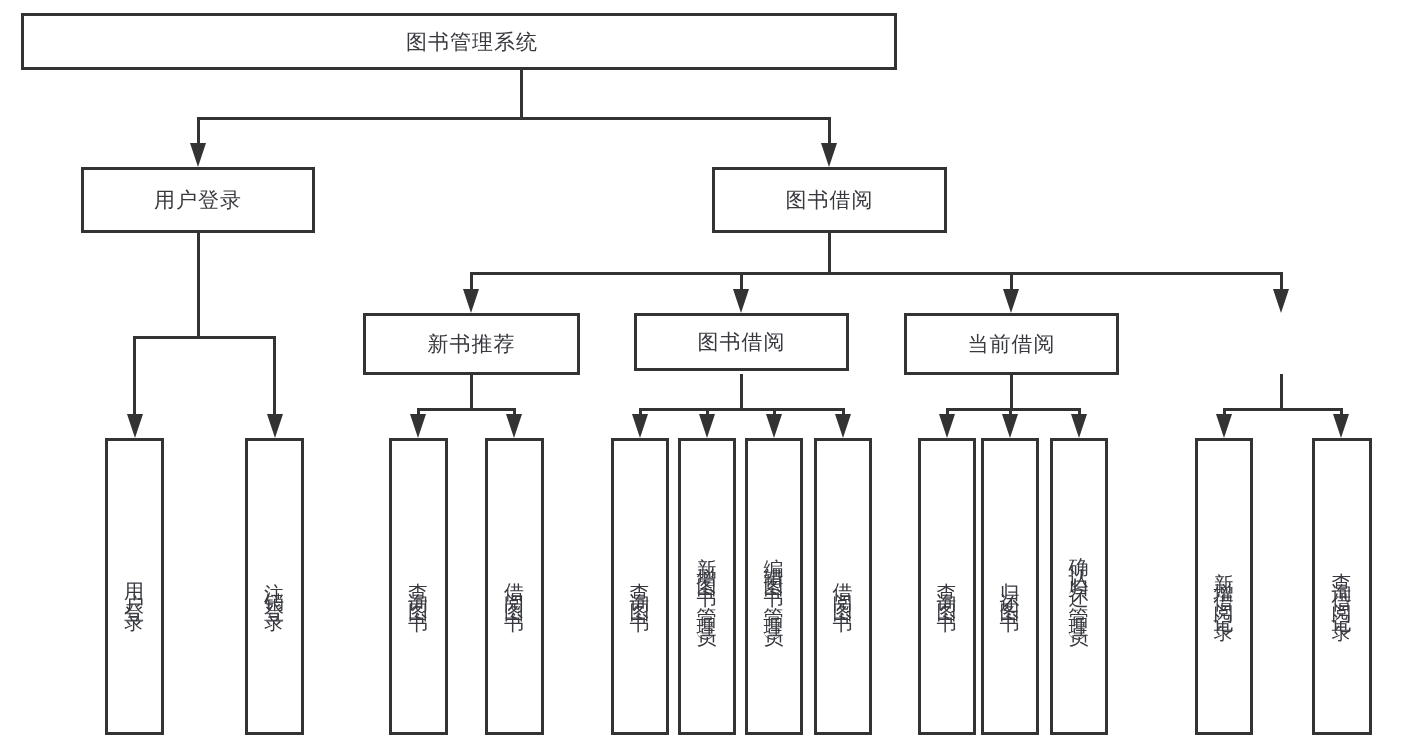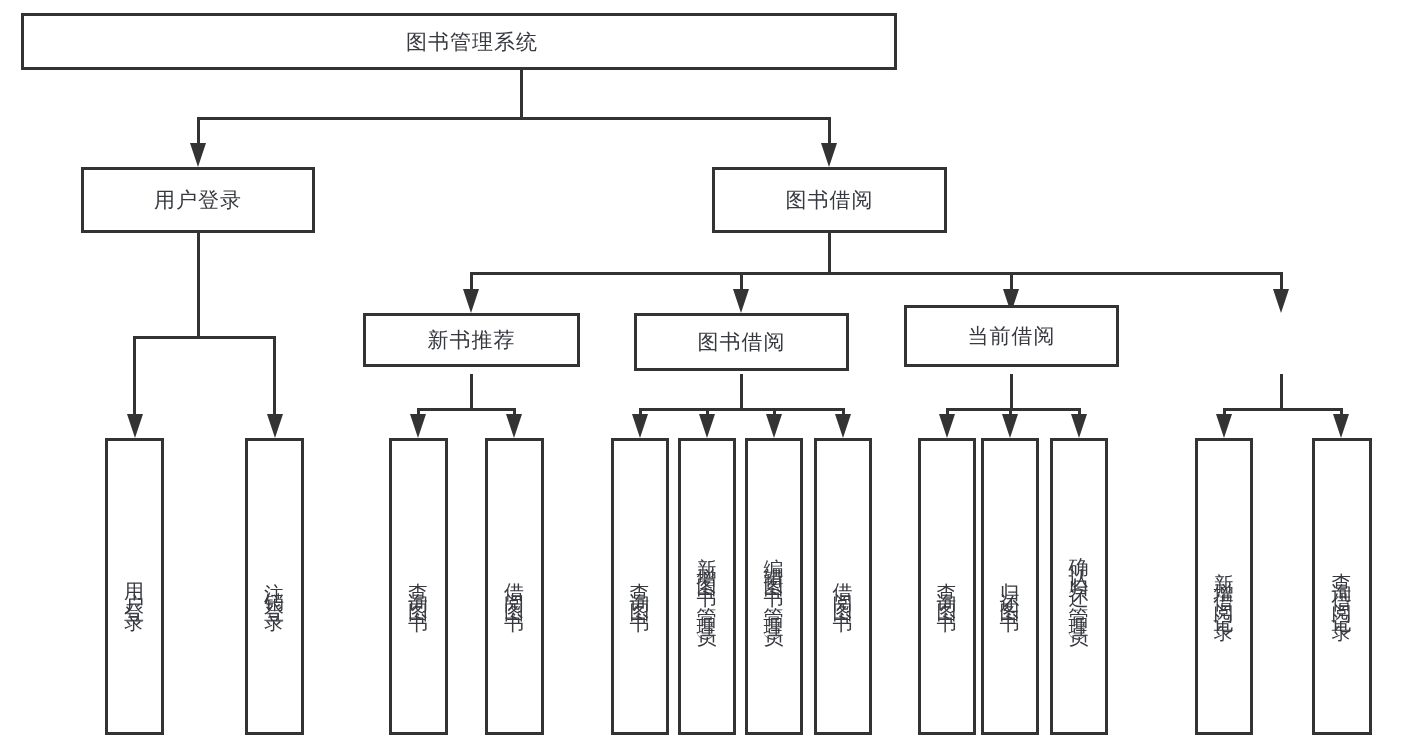--- a/index.html
+++ b/index.html
@@ -65,27 +65,27 @@
   <div class="hline" style="left:470px;top:272px;width:812px;"></div>
   <div class="vline" style="left:470px;top:272px;height:20px;"></div>
   <div class="tri" style="left:463px;top:289px;"></div>
   <div class="vline" style="left:740px;top:272px;height:20px;"></div>
   <div class="tri" style="left:733px;top:289px;"></div>
   <div class="vline" style="left:1010px;top:272px;height:20px;"></div>
   <div class="tri" style="left:1003px;top:289px;"></div>
   <div class="vline" style="left:1280px;top:272px;height:20px;"></div>
   <div class="tri" style="left:1273px;top:289px;"></div>
 
-  <div class="box" style="left:363px;top:313px;width:217px;height:54px;">
+  <div class="box" style="left:363px;top:313px;width:217px;height:62px;">
     <span>新书推荐</span>
   </div>
   <div class="box" style="left:634px;top:313px;width:215px;height:58px;">
     <span>图书借阅</span>
   </div>
-  <div class="box" style="left:904px;top:305px;width:215px;height:62px;text-align:center;">
+  <div class="box" style="left:904px;top:313px;width:215px;height:62px;text-align:center;">
     <span>当前借阅</span>
   </div>
 
   <div class="vline" style="left:470px;top:374px;height:37px;"></div>
   <div class="hline" style="left:418px;top:408px;width:98px;"></div>
   <div class="vline" style="left:417px;top:408px;height:9px;"></div>
   <div class="tri" style="left:410px;top:414px;"></div>
   <div class="vline" style="left:513px;top:408px;height:9px;"></div>
   <div class="tri" style="left:506px;top:414px;"></div>
 

